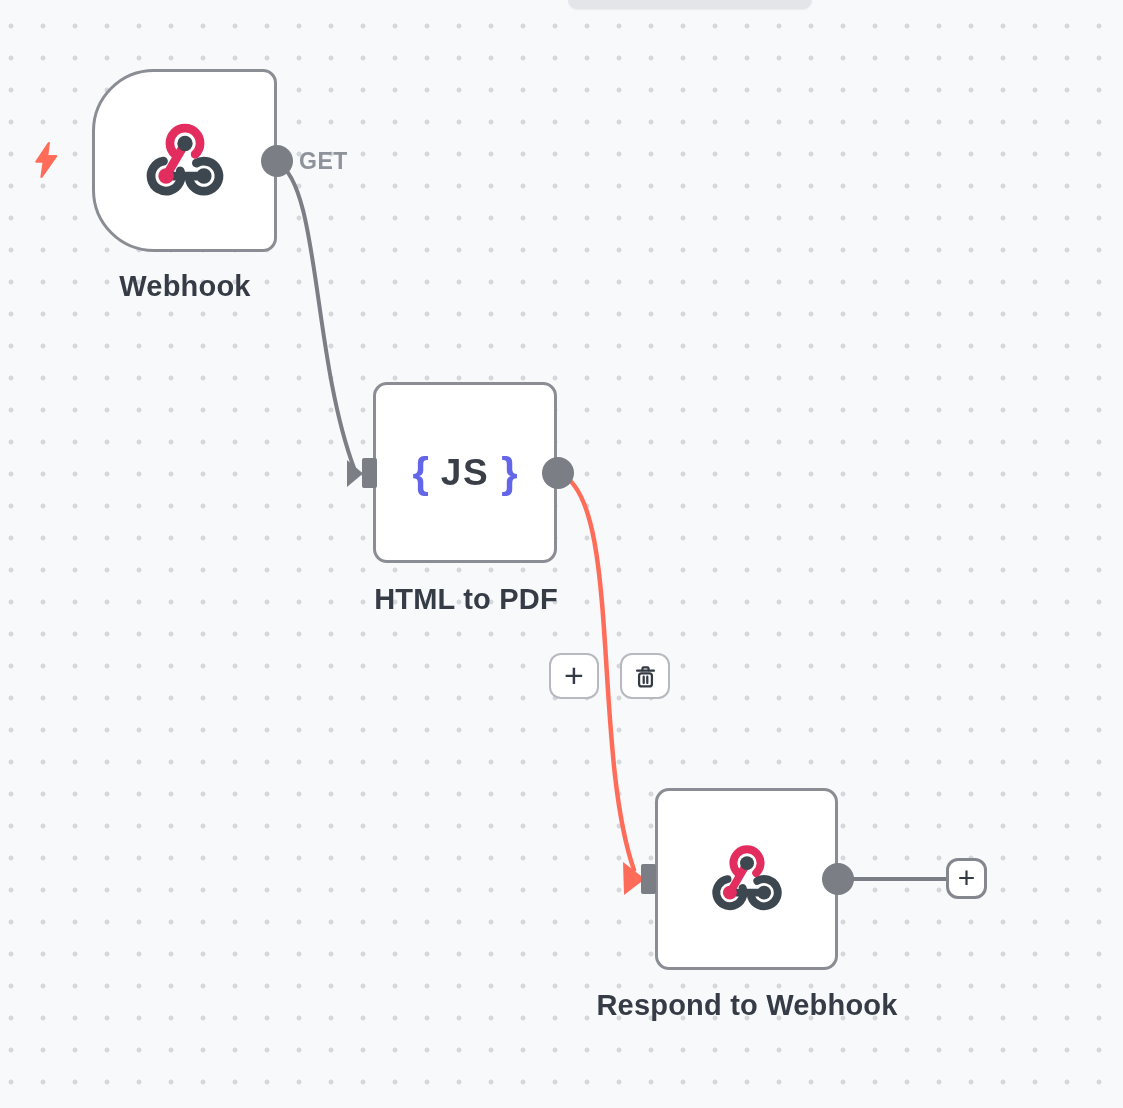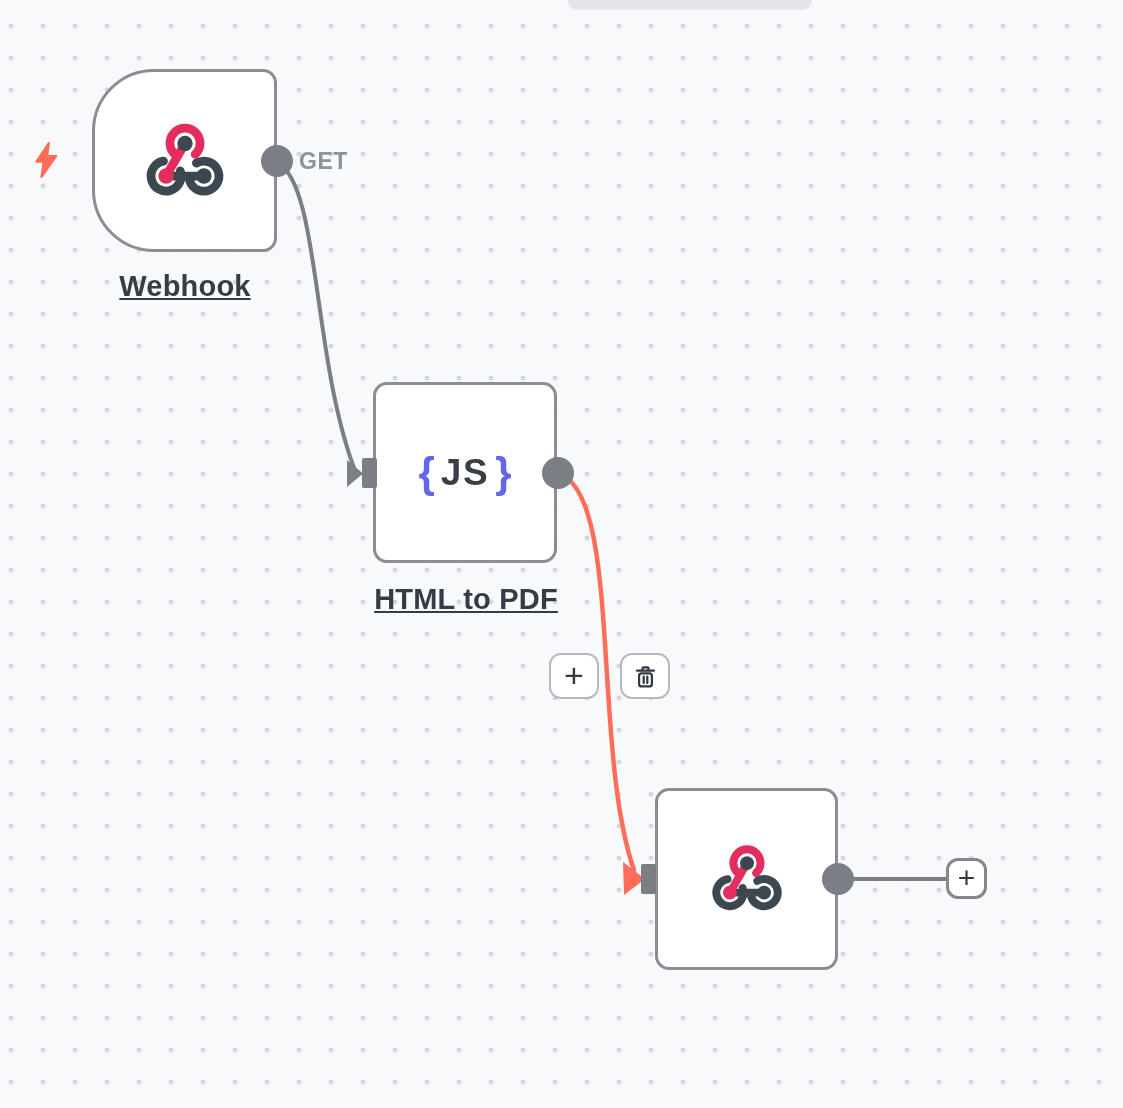--- a/index.html
+++ b/index.html
@@ -18,21 +18,21 @@
   svg.wires{position:absolute;left:0;top:0;z-index:1;}
   .node{
     position:absolute;background:#ffffff;border:3px solid #8a8d93;
     display:flex;align-items:center;justify-content:center;z-index:2;
   }
   .node-webhook{left:92px;top:69px;width:185px;height:183px;border-radius:62px 14px 14px 62px;}
   .node-code{left:373px;top:382px;width:184px;height:181px;border-radius:14px;}
   .node-respond{left:655px;top:788px;width:183px;height:182px;border-radius:14px;}
   .node-label{
     position:absolute;transform:translateX(-50%);white-space:nowrap;
-    font-size:29px;font-weight:600;color:#363c46;z-index:2;letter-spacing:.2px;text-decoration:underline;
+    font-size:29px;font-weight:600;color:#363c46;z-index:2;letter-spacing:.2px;
   }
   .lbl-webhook{left:185px;top:270px;}
   .lbl-code{left:466px;top:583px;text-align:center;}
   .lbl-respond{left:747px;top:989px;}
   .out-dot{
     position:absolute;width:32px;height:32px;border-radius:50%;
     background:#7b7e85;z-index:3;
   }
   .dot-webhook{left:261px;top:145px;}
   .dot-code{left:542px;top:457px;}
@@ -58,21 +58,21 @@
   .plus-glyph{font-size:34px;font-weight:400;color:#333a43;line-height:1;margin-top:-3px;}
   .add-node-btn{
     position:absolute;left:946px;top:858px;width:41px;height:41px;background:#ffffff;
     border:3px solid #84878d;border-radius:12px;display:flex;align-items:center;
     justify-content:center;z-index:4;cursor:pointer;padding:0;
   }
   .add-node-btn .plus-glyph{font-size:30px;margin-top:-2px;}
   .lightning{position:absolute;left:32px;top:142px;z-index:2;}
   .code-icon{display:flex;align-items:center;font-weight:800;}
   .code-brace{font-size:42px;color:#6366e8;line-height:1;}
-  .code-js{font-size:37px;color:#3a3f47;letter-spacing:1.5px;margin:0 6px;line-height:1;}
+  .code-js{font-size:37px;color:#3a3f47;letter-spacing:1.5px;margin:0 12px;line-height:1;}
 </style>
 </head>
 <body>
 
 <div class="canvas">
 
   <div class="top-fragment"></div>
 
   <svg class="wires" width="1123" height="1108" viewBox="0 0 1123 1108">
     <path d="M 277 162 C 320 185, 312 355, 354 468" fill="none" stroke="#7b7e85" stroke-width="4" stroke-linecap="round"></path>
@@ -132,20 +132,21 @@
       <path d="M 29.8 20.2 A 8.6 8.6 0 1 0 18.2 20.2" fill="none" stroke="#e32d5e" stroke-width="5" stroke-linecap="round"></path>
       <path d="M 24 14 L 13.2 32.6" stroke="#e32d5e" stroke-width="5" stroke-linecap="round"></path>
       <path d="M 21.3 29.7 A 8.6 8.6 0 1 1 11.7 24.1" fill="none" stroke="#3d4750" stroke-width="5" stroke-linecap="round"></path>
       <path d="M 30.5 25.2 A 8.6 8.6 0 1 1 26.7 35.5" fill="none" stroke="#3d4750" stroke-width="5" stroke-linecap="round"></path>
       <path d="M 13.2 32.6 L 34.8 32.6" stroke="#3d4750" stroke-width="5" stroke-linecap="round"></path>
       <circle cx="13.2" cy="32.6" r="4.4" fill="#e32d5e"></circle>
       <circle cx="24" cy="14" r="4.4" fill="#3d4750"></circle>
       <circle cx="34.8" cy="32.6" r="4.4" fill="#3d4750"></circle>
     </svg>
   </div>
+  <div class="node-label lbl-respond">Respond to Webhook</div>
   <div class="in-port port-respond"></div>
   <div class="out-dot dot-respond"></div>
 
   <button class="add-node-btn">
     <span class="plus-glyph">+</span>
   </button>
 
 </div>
 
 </body></html>

